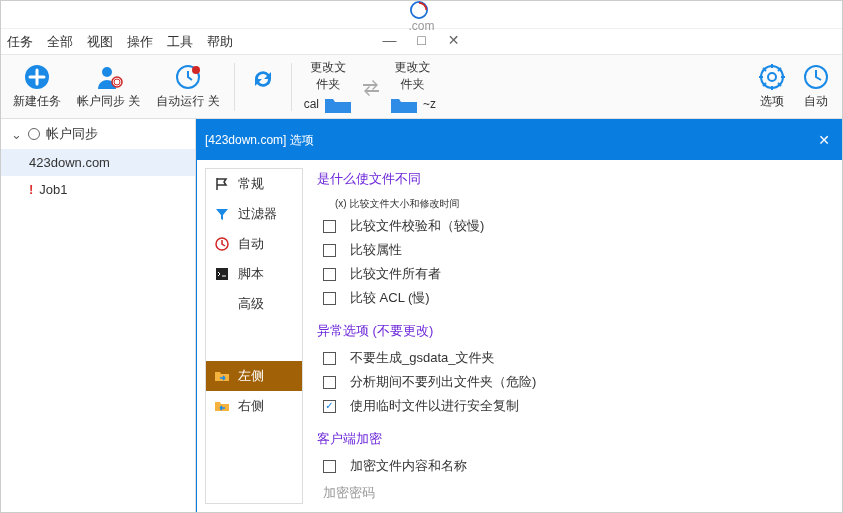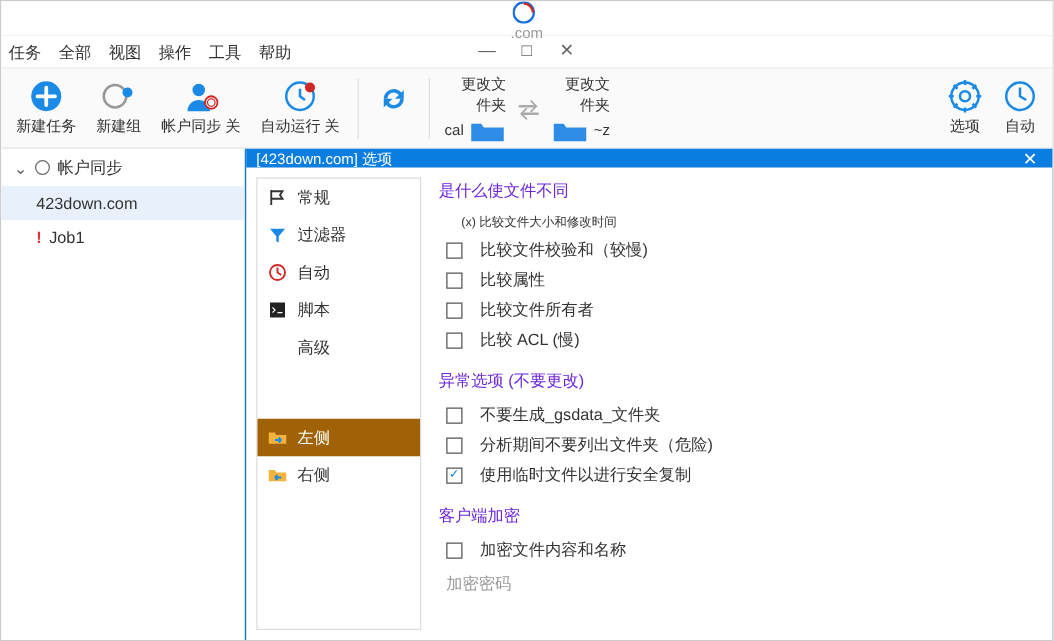--- a/index.html
+++ b/index.html
@@ -16,42 +16,42 @@
   
   .menubar { height: 26px; display: flex; align-items: center; padding: 0 6px; gap: 14px; background: #fff; border-bottom: 1px solid #e8e8e8; }
   .menuitem { font-size: 13px; color: #333; cursor: default; }
 
   
   .toolbar { height: 64px; display: flex; align-items: center; padding: 0 4px; background: #fafafa; border-bottom: 1px solid #e0e0e0; }
   .tbtn { display: flex; flex-direction: column; align-items: center; justify-content: center; padding: 4px 8px; cursor: pointer; }
   .tbtn .ticon { width: 28px; height: 28px; margin-bottom: 2px; }
   .tbtn .tlabel { font-size: 12px; color: #333; white-space: nowrap; }
   .tsep { width: 1px; height: 48px; background: #e0e0e0; margin: 0 6px; }
-  .folderbox { display: flex; flex-direction: column; align-items: flex-end; padding: 4px 6px; font-size: 12px; }
+  .folderbox { display: flex; flex-direction: column; align-items: center; padding: 4px 6px; font-size: 12px; }
   .folderbox .fheader { color: #333; }
   .folderbox .ficon { width: 30px; height: 20px; margin-top: 2px; }
   .syncarrows { width: 24px; color: #888; font-size: 18px; text-align:center; }
   .spacer { flex: 1; }
 
   
   .main { display: flex; height: calc(100% - 28px - 26px - 64px); }
   .leftpane { width: 195px; border-right: 1px solid #e0e0e0; background: #fff; }
   .treehdr { display:flex; align-items:center; gap:6px; padding: 6px 10px; font-size: 13px; }
   .treerow { display:flex; align-items:center; gap:6px; padding: 6px 10px 6px 28px; font-size: 13px; cursor:pointer; }
   .treerow.selected { background: #e8f0fb; }
   .treerow .exmark { color:#d33; font-weight:bold; }
 
   
   .rightarea { flex:1; position: relative; }
   .dialog { position:absolute; left:0; top:0; right:-1px; bottom:-1px; border:1px solid #0a7de0; background:#fff; display:flex; flex-direction:column; }
-  .dlgtitle { height:14px; background:#0a7de0; color:#fff; display:flex; align-items:center; padding:0 8px; font-size:12px; }
+  .dlgtitle { height:40px; background:#0a7de0; color:#fff; display:flex; align-items:center; padding:0 8px; font-size:12px; }
   .dlgtitle .dtext { flex:1; }
   .dlgclose { width:20px; text-align:center; cursor:pointer; font-size:14px; }
   .dlgbody { flex:1; display:flex; overflow:hidden; }
-  .dlgnav { width:132px; border:1px solid #ddd; margin:8px 0 8px 8px; background:#fff; }
+  .dlgnav { width:98px; border:1px solid #ddd; margin:8px 0 8px 8px; background:#fff; }
   .dnavitem { display:flex; align-items:center; gap:8px; padding:6px 8px; font-size:13px; cursor:pointer; }
   .dnavitem.selected { background:#a16207; color:#fff;margin-top:42px; }
   .dlgcontent { flex:1; padding:10px 14px; overflow:auto; }
   .group { margin-bottom:12px; }
   .grouptitle { font-size:13px; color:#6d28d9; margin-bottom:6px; }
   .optline { display:flex; align-items:center; gap:14px; padding:3px 0; font-size:13px; margin-left:6px; }
   .cb { width:13px; height:13px; border:1px solid #555; display:inline-flex; align-items:center; justify-content:center; font-size:10px; line-height:1; color:#0a7de0; }
   .cb.checked::after { content:"✓"; }
   .plainopt { margin-left:18px; font-size:10px; padding:3px 0; color:#333; }
   .sublabel { margin-left:6px; font-size:13px; color:#999; margin-top:6px; }
@@ -90,29 +90,20 @@
 
   <div class="toolbar">
     <div class="tbtn">
       <span class="ticon">
         <svg viewBox="0 0 28 28">
             <circle cx="14" cy="14" r="12" fill="#1b8ae6"></circle>
             <path d="M14 7v14M7 14h14" stroke="#fff" stroke-width="3" stroke-linecap="round"></path>
           </svg>
       </span>
       <span class="tlabel">新建任务</span>
-    </div>
-    <div class="tbtn">
-      <span class="ticon">
-        <svg viewBox="0 0 28 28">
-            <circle cx="11" cy="14" r="9" fill="none" stroke="#999" stroke-width="2"></circle>
-            <circle cx="21" cy="11" r="4" fill="#1b8ae6"></circle>
-          </svg>
-      </span>
-      <span class="tlabel">新建组</span>
     </div>
     <div class="tbtn">
       <span class="ticon">
         <svg viewBox="0 0 28 28">
             <circle cx="12" cy="9" r="5" fill="#1b8ae6"></circle>
             <path d="M3 26c0-6 5-9 9-9s9 3 9 9" fill="#1b8ae6"></path>
             <circle cx="22" cy="19" r="5" fill="#fff" stroke="#d02626" stroke-width="1.5"></circle>
             <path d="M19 19a3 3 0 0 1 6 0M25 19a3 3 0 0 1-6 0" fill="none" stroke="#d02626" stroke-width="1"></path>
           </svg>
       </span>

